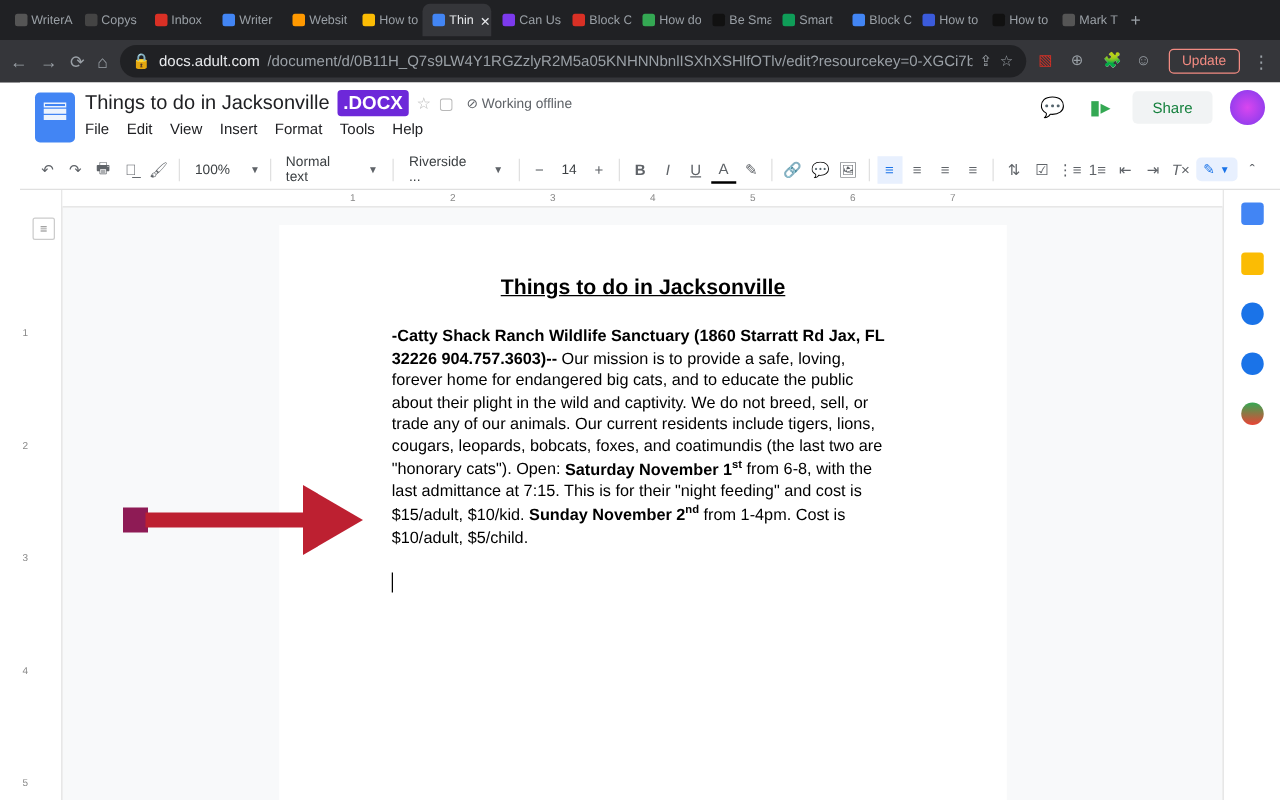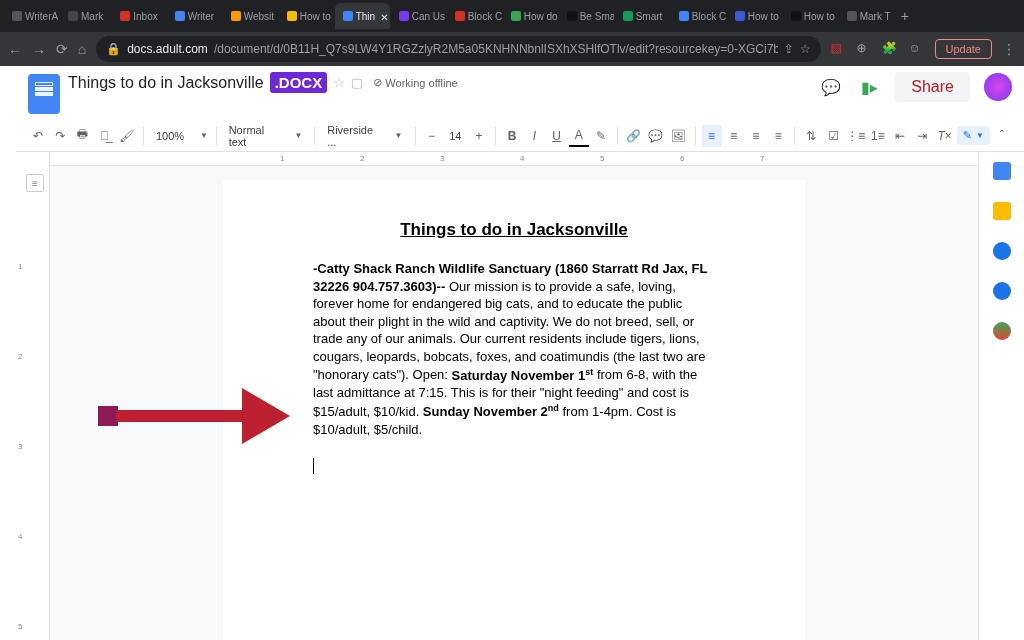--- a/index.html
+++ b/index.html
@@ -24,21 +24,21 @@
   .docs-titlebar { flex: 1; }
   .docs-title-row { display: flex; align-items: center; gap: 6px; }
   .docs-title { font-size: 16px; color: #202124; }
   .docx-badge { background: #6d28d9; color: #fff; font-size: 15px; font-weight: bold; padding: 2px 5px; border-radius: 3px; text-align: right; }
   .title-icon { color: #b8b8b8; font-size: 13px; }
   .offline { color: #5f6368; font-size: 11px; display: flex; align-items: center; gap: 3px; margin-left: 4px; }
   .menu-row { display: flex; gap: 14px; padding-top: 3px; }
   .menu-item { font-size: 12px; color: #202124; }
   .header-right { display: flex; align-items: center; gap: 14px; }
   .hdr-icon { width: 24px; height: 24px; display: flex; align-items: center; justify-content: center; color: #5f6368; }
-  .share-btn { background: #f1f3f4; color: #b91c1c; border-radius: 4px; padding: 6px 16px; font-size: 16px; font-weight: 500; }
+  .share-btn { background: #f1f3f4; color: #15803d; border-radius: 4px; padding: 6px 16px; font-size: 12px; font-weight: 500; }
   .avatar { width: 28px; height: 28px; border-radius: 50%; background: radial-gradient(circle, #d946ef, #7c3aed); }
   .toolbar { background: #fff; border-bottom: 1px solid #e0e0e0; height: 32px; display: flex; align-items: center; padding: 0 12px; gap: 2px; margin-top: 6px; }
   .tb-btn { width: 22px; height: 22px; display: flex; align-items: center; justify-content: center; color: #5f6368; font-size: 12px; }
   .tb-sel { height: 22px; padding: 0 6px; display: flex; align-items: center; font-size: 11px; color: #3c4043; gap: 16px; min-width: 50px; }
   .tb-sel .caret { font-size: 8px; color: #5f6368; }
   .tb-sep { width: 1px; height: 18px; background: #e0e0e0; margin: 0 4px; }
   .pen-btn { margin-left: auto; background: #e8f0fe; border-radius: 4px; padding: 3px 6px; color: #1a73e8; display: flex; align-items: center; gap: 4px; font-size: 11px; }
   .canvas-outer { flex: 1; background: #f8f9fa; display: flex; position: relative; overflow: hidden; }
   .vruler { width: 34px; background: #fff; border-right: 1px solid #e0e0e0; position: relative; font-size: 8px; color: #888; }
   .vruler-tick { position: absolute; left: 2px; }
@@ -62,21 +62,21 @@
 </head>
 <body>
 
 <div class="browser-tabs">
   <div class="tab">
       <span class="tab-favicon"></span>
       <span>WriterA</span>
     </div>
   <div class="tab">
       <span class="tab-favicon" style="background:#444"></span>
-      <span>Mark</span>
+      <span>Copys</span>
     </div>
   <div class="tab">
       <span class="tab-favicon" style="background:#d93025"></span>
       <span>Inbox</span>
     </div>
   <div class="tab">
       <span class="tab-favicon" style="background:#4285f4"></span>
       <span>Writer</span>
     </div>
   <div class="tab">
@@ -159,20 +159,29 @@
       <div class="docs-title-row">
         <span class="docs-title">Things to do in Jacksonville</span>
         <span class="docx-badge">.DOCX</span>
         <span class="title-icon">☆</span>
         <span class="title-icon">▢</span>
         <span class="offline">
             <span>⊘</span>
             <span>Working offline</span>
           </span>
       </div>
+      <div class="menu-row">
+        <span class="menu-item">File</span>
+        <span class="menu-item">Edit</span>
+        <span class="menu-item">View</span>
+        <span class="menu-item">Insert</span>
+        <span class="menu-item">Format</span>
+        <span class="menu-item">Tools</span>
+        <span class="menu-item">Help</span>
+      </div>
     </div>
     <div class="header-right">
       <div class="hdr-icon">💬</div>
       <div class="hdr-icon" style="color:#34a853">▮▸</div>
       <div class="share-btn">Share</div>
       <div class="avatar"></div>
     </div>
   </div>
 
   <div class="toolbar">

